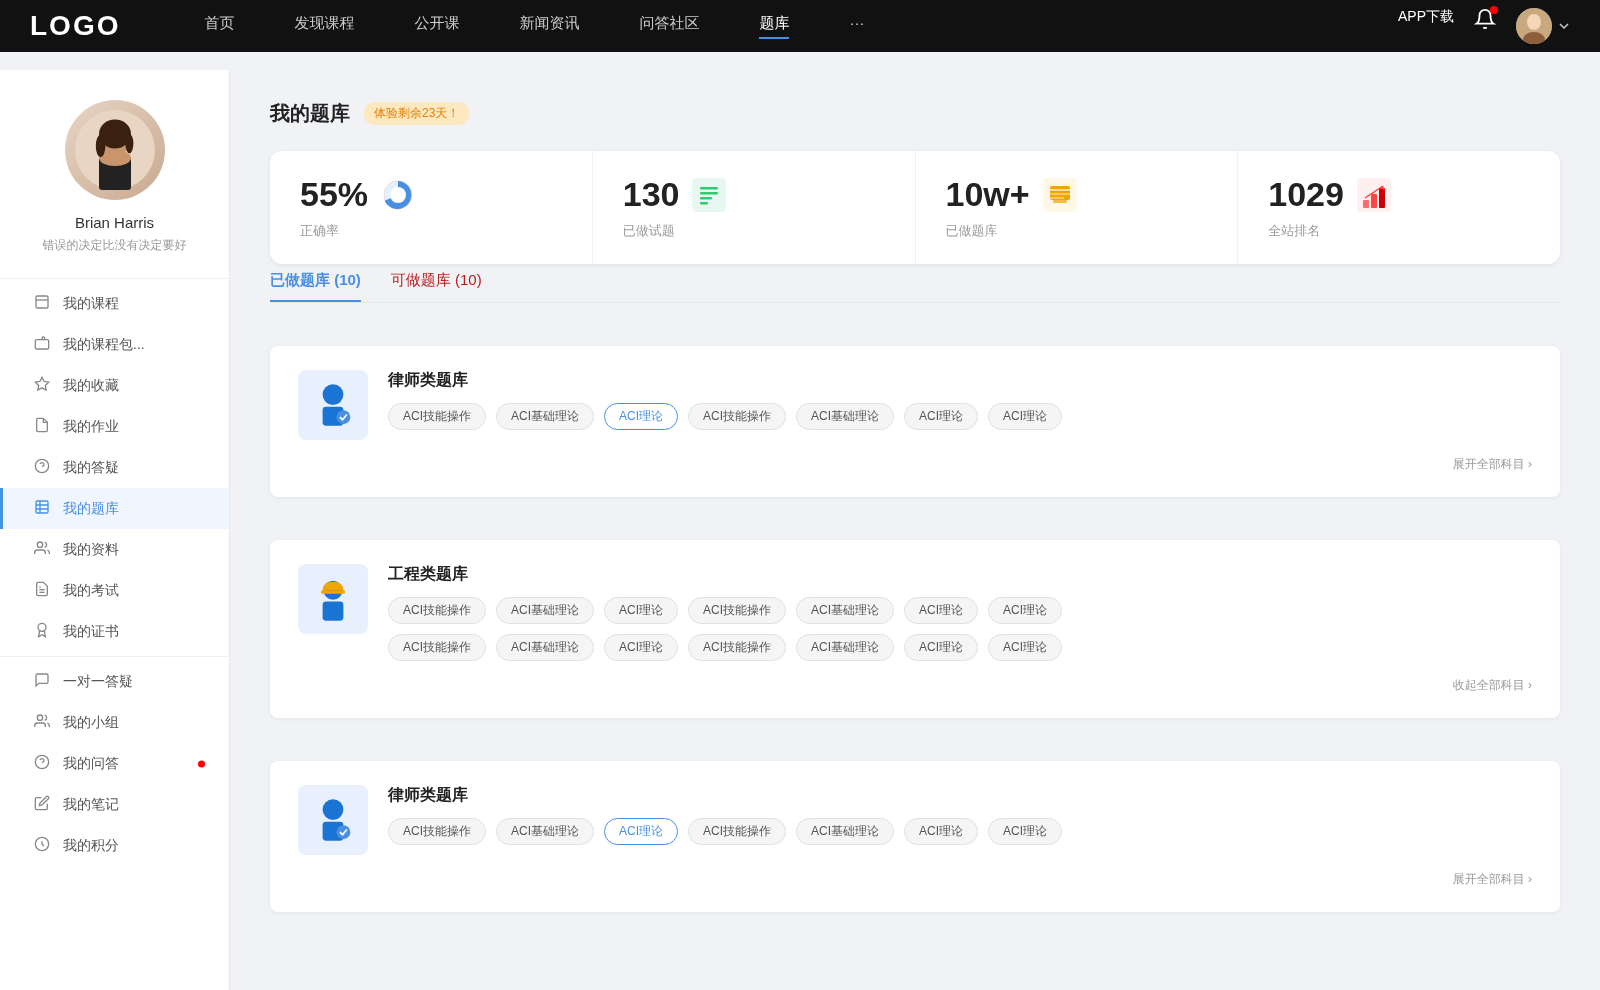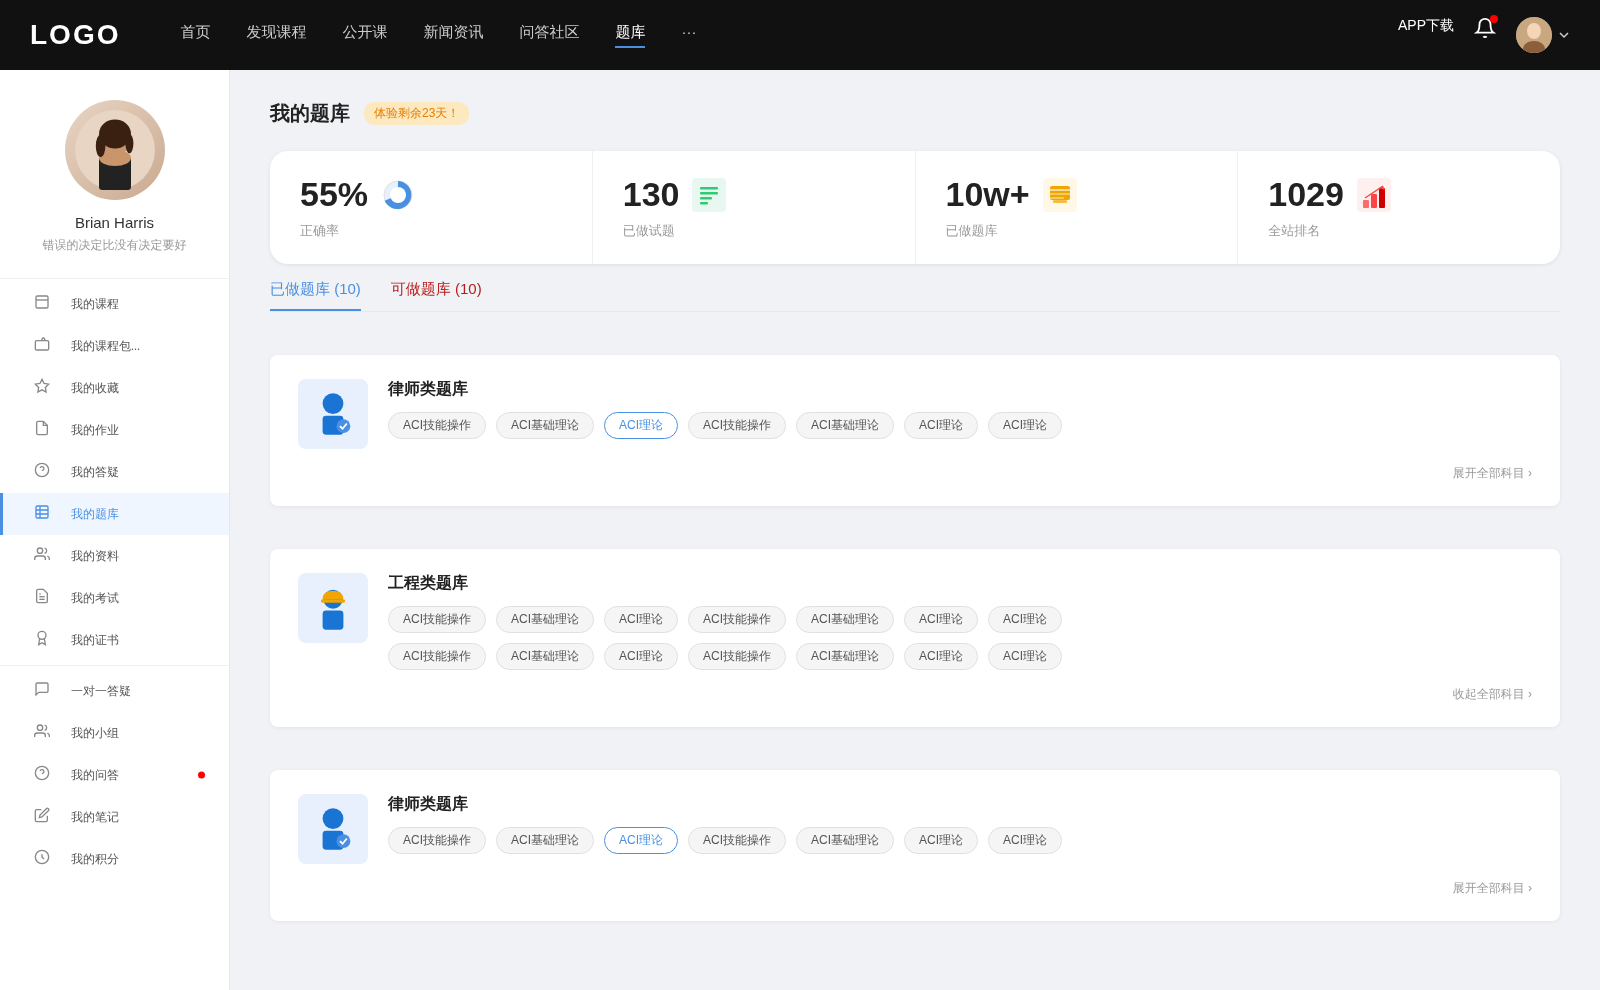--- a/index.html
+++ b/index.html
@@ -1,21 +1,21 @@
 <!DOCTYPE html>
 <html><head>
   <meta charset="utf-8">
   <style>
     * { box-sizing: border-box; margin: 0; padding: 0; }
     body { font-family: 'PingFang SC', 'Microsoft YaHei', sans-serif; background: #f0f2f5; color: #333; }
 
     
     .navbar {
       background: #111;
-      height: 70px;
+      height: 52px;
       display: flex;
       align-items: center;
       padding: 0 30px;
       position: fixed;
       top: 0; left: 0; right: 0;
       z-index: 100;
     }
     .navbar-logo {
       color: #fff;
       font-size: 28px;
@@ -26,20 +26,21 @@
     .navbar-links {
       display: flex;
       gap: 36px;
       flex: 1;
     }
     .navbar-links a {
       color: #ccc;
       text-decoration: none;
       font-size: 15px;
       cursor: pointer;
+      margin-left: 24px;
     }
     .navbar-links a.active {
       color: #fff;
       border-bottom: 2px solid #4a90e2;
       padding-bottom: 4px;
     }
     .navbar-right {
       display: flex;
       gap: 20px;
       color: #fff;
@@ -114,28 +115,27 @@
       background: #f0f0f0;
       margin: 4px 0;
     }
     .sidebar-menu {
       width: 100%;
       padding: 0;
     }
     .sidebar-item {
       display: flex;
       align-items: center;
-      gap: 20px;
+      gap: 12px;
       padding: 11px 30px;
       cursor: pointer;
-      font-size: 12px;
+      font-size: 14px;
       color: #555;
       border-left: 3px solid transparent;
       position: relative;
-      font-family: Liberation Serif, serif;
     }
     .sidebar-item.active {
       color: #4a90e2;
       border-left: 3px solid #4a90e2;
       background: #f0f6ff;
     }
     .sidebar-item .icon {
       width: 18px;
       text-align: center;
       font-size: 15px;
@@ -173,22 +173,22 @@
       font-size: 12px;
       padding: 3px 10px;
       border-radius: 10px;
     }
 
     
     .stats-row {
       display: flex;
       gap: 0;
       background: #fff;
-      border-radius: 18px;
-      margin-bottom: 16px;
+      border-radius: 12px;
+      margin-bottom: 7px;
       overflow: hidden;
       box-shadow: 0 1px 4px rgba(0,0,0,0.08);
     }
     .stat-item {
       flex: 1;
       padding: 24px 30px;
       display: flex;
       flex-direction: column;
       border-right: 1px solid #f0f0f0;
     }
@@ -226,21 +226,21 @@
     .tab-item {
       font-size: 15px;
       color: #b91c1c;
       cursor: pointer;
       padding-bottom: 10px;
       border-bottom: 2px solid transparent;
     }
     .tab-item.active {
       color: #4a90e2;
       border-bottom: 2px solid #4a90e2;
-      font-weight: 400;
+      font-weight: 700;
     }
 
     
     .qbank-card {
       background: #fff;
       border-radius: 8px;
       padding: 24px 28px;
       margin-bottom: 16px;
       box-shadow: 0 1px 4px rgba(0,0,0,0.06);
       margin-top: 43px;

